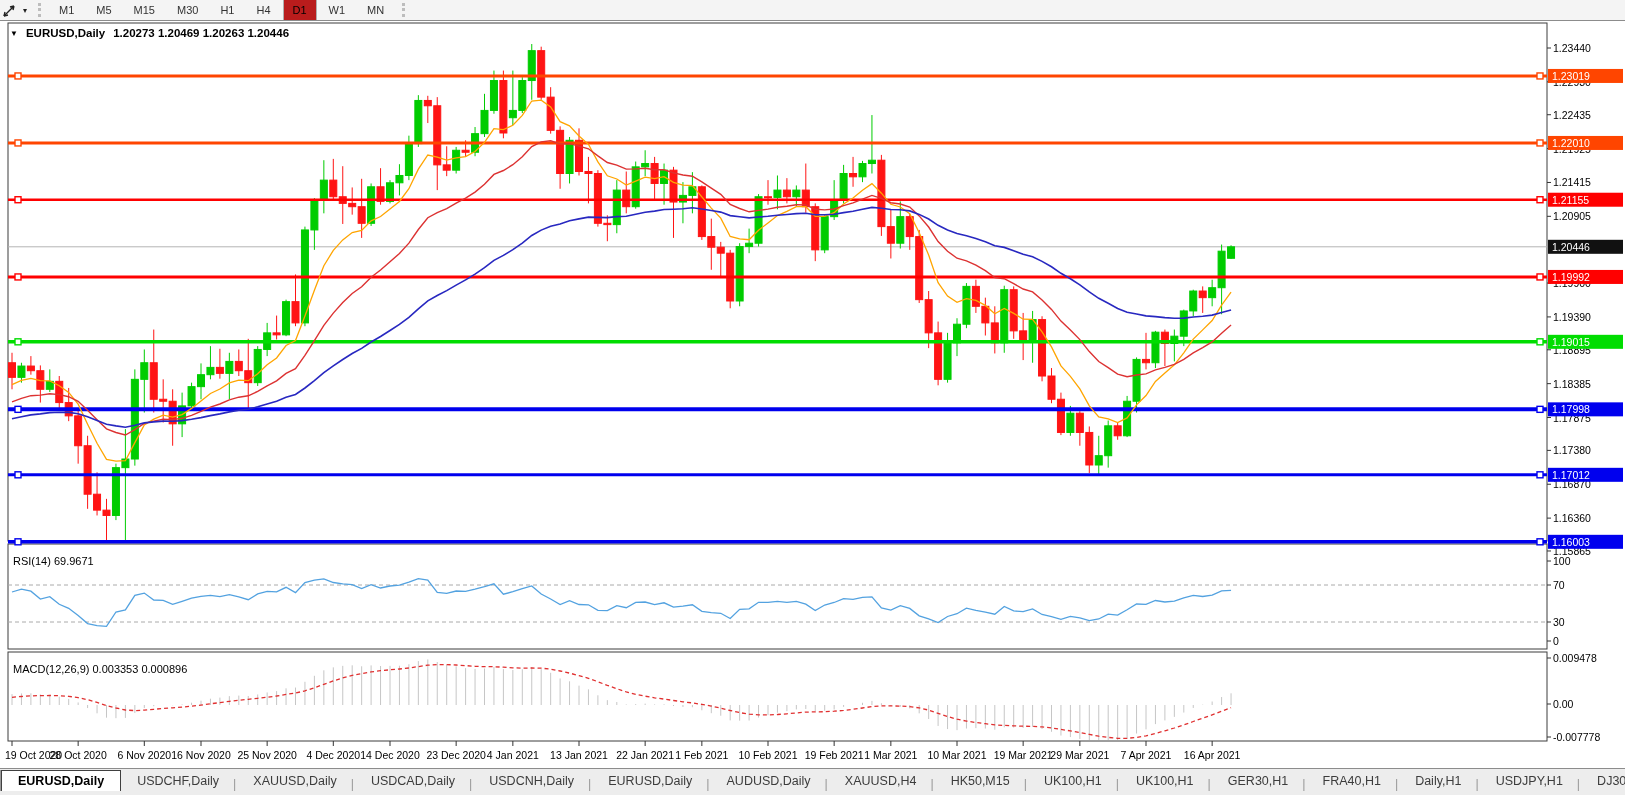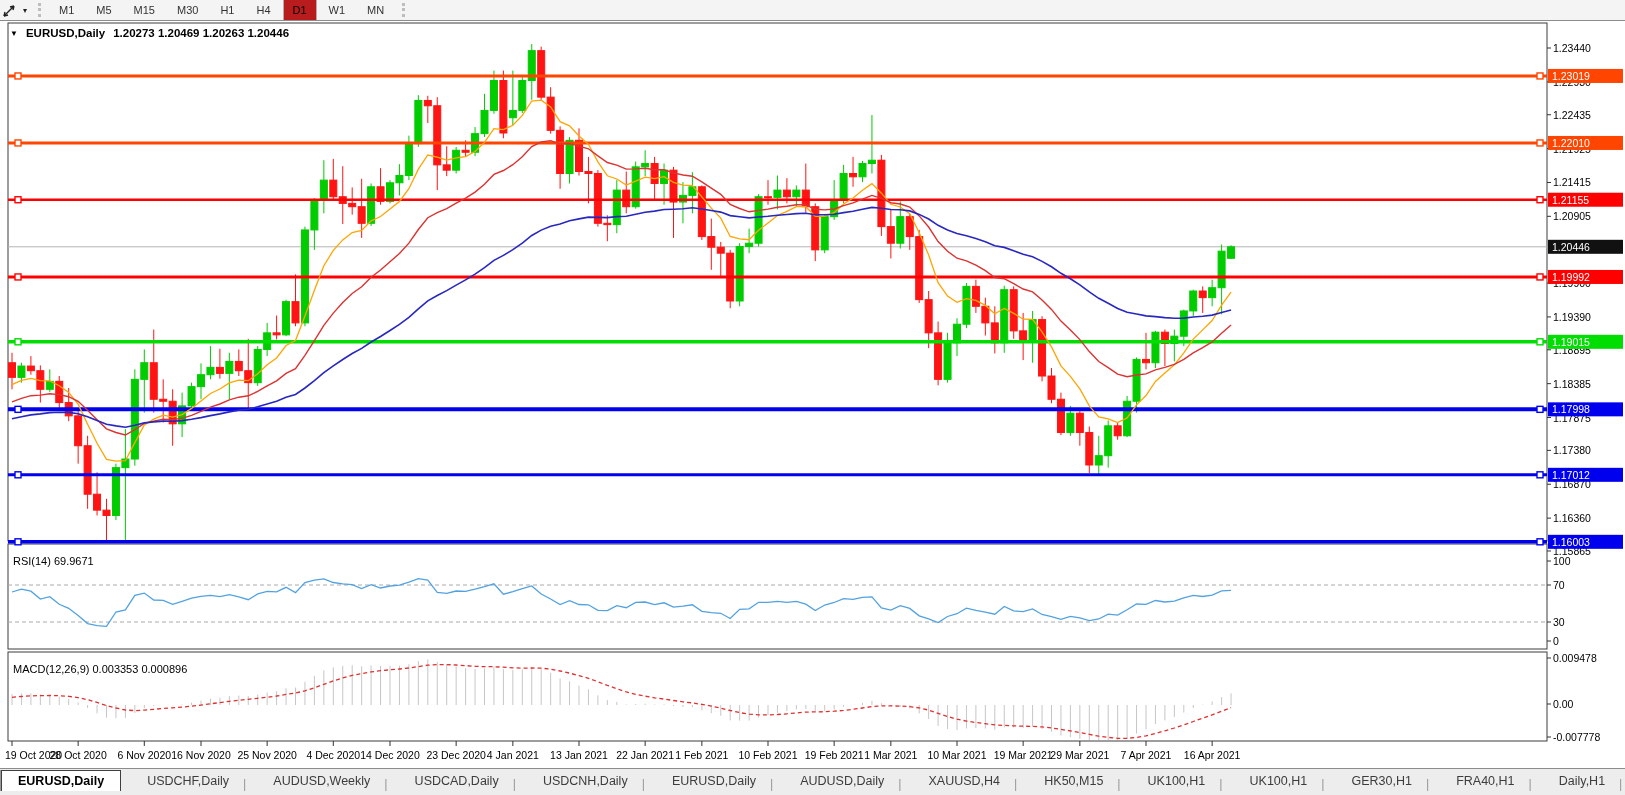--- a/index.html
+++ b/index.html
@@ -14,21 +14,21 @@
   .tfbtn.active{background:#b91c1c;border:1px solid #aeaeae;color:#000;}
   
   #chartwin{position:absolute;left:0;top:20px;width:1625px;height:748px;background:#ffffff;border-top:1px solid #8c8c8c;}
   #charttitle{position:absolute;left:10px;top:6px;font-size:11.5px;font-weight:700;color:#000;display:flex;gap:8px;align-items:center;z-index:5;}
   #charttitle .tri{font-size:8px;}
   svg text{font-family:"Liberation Sans",sans-serif;}
   
   #tabbar{position:absolute;left:0;top:768px;width:1625px;height:22px;background:#ededed;border-top:1px solid #8c8c8c;
           display:flex;align-items:flex-end;font-size:12.5px;color:#333;}
   .tabstub{width:8px;height:21px;border-right:1px solid #9a9a9a;}
-  .tab{padding:3px 13px 3px 26px;white-space:nowrap;cursor:pointer;color:#3c3c3c;}
+  .tab{padding:3px 13px 3px 16px;white-space:nowrap;cursor:pointer;color:#3c3c3c;}
   .tab.active{background:#ffffff;border:1px solid #404040;border-bottom:none;color:#000;font-weight:700;padding:3px 16px;}
   .tabdiv{color:#9a9a9a;padding:0 1px;}
   #tabspacer{flex:1;}
 </style>
 </head>
 <body>
 
 <div id="app">
 
   <div id="toolbar">
@@ -603,21 +603,21 @@
       </g>
     </svg>
   </div>
 
   <div id="tabbar">
     <div class="tabstub"></div>
     <div id="tablist" style="display:flex;align-items:flex-end;">
         <div class="tab active">EURUSD,Daily</div>
         <div class="tab">USDCHF,Daily</div>
         <span class="tabdiv">|</span>
-        <div class="tab">AUDUSD,Weekly</div>
+        <div class="tab">XAUUSD,Daily</div>
         <span class="tabdiv">|</span>
         <div class="tab">USDCAD,Daily</div>
         <span class="tabdiv">|</span>
         <div class="tab">USDCNH,Daily</div>
         <span class="tabdiv">|</span>
         <div class="tab">EURUSD,Daily</div>
         <span class="tabdiv">|</span>
         <div class="tab">AUDUSD,Daily</div>
         <span class="tabdiv">|</span>
         <div class="tab">XAUUSD,H4</div>

